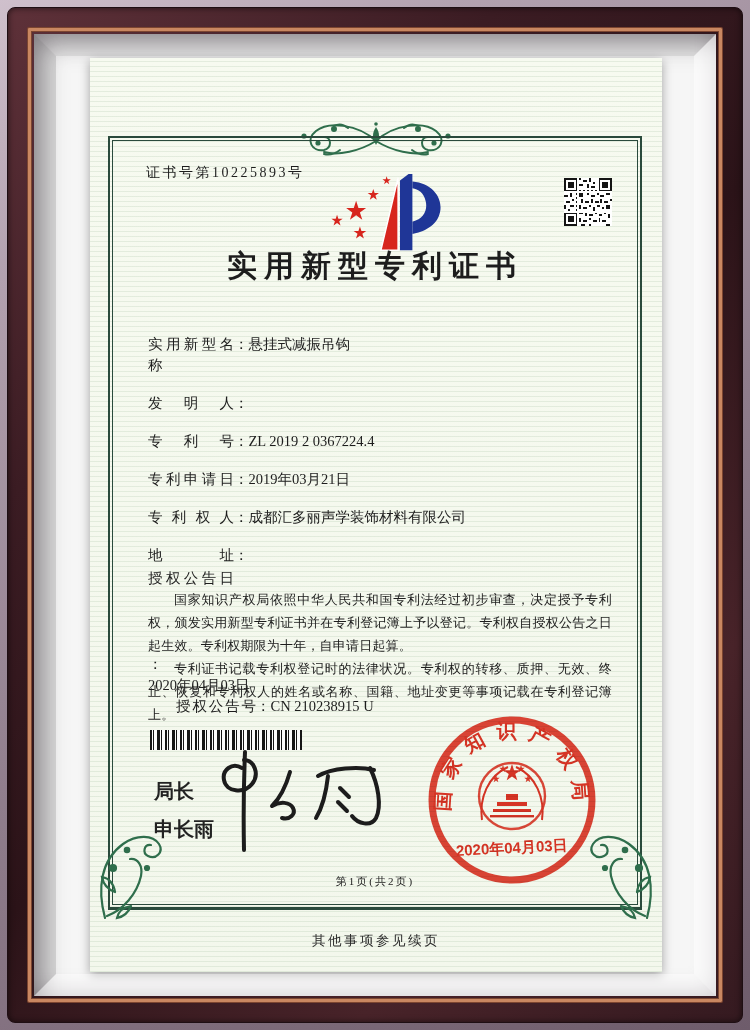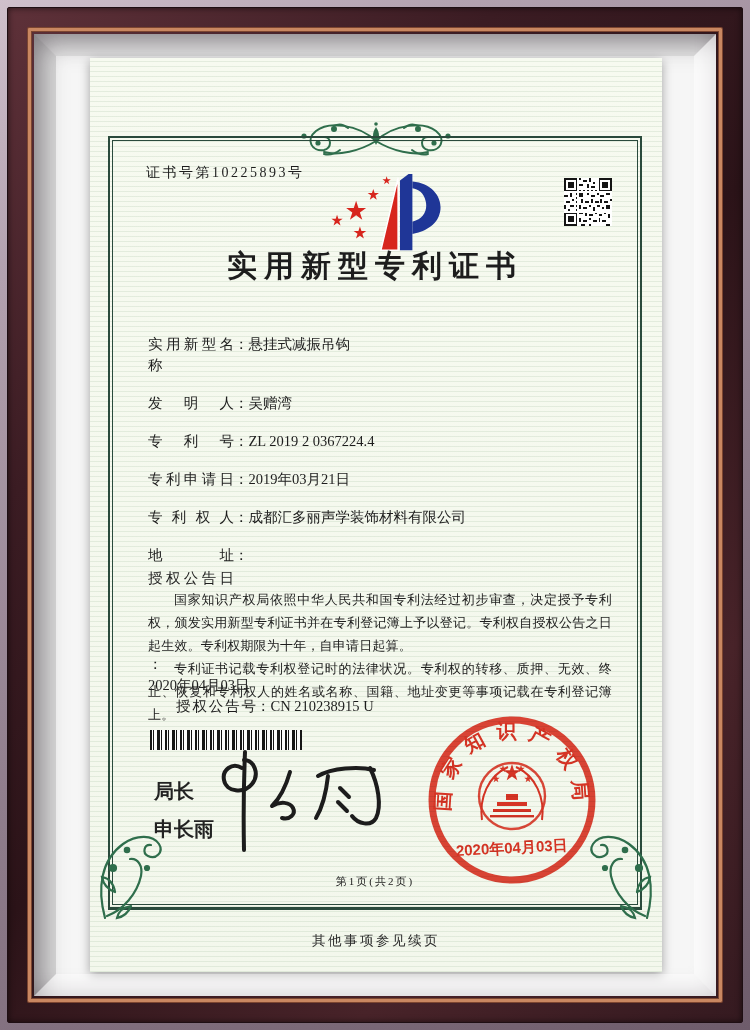--- a/index.html
+++ b/index.html
@@ -4,21 +4,21 @@
 <style>
   html,body{margin:0;padding:0;}
   body{
     width:750px;height:1030px;position:relative;overflow:hidden;
     font-family:"Liberation Serif","DejaVu Serif",serif;
     background:#8d7a87;
   }
   
   .frame{position:absolute;inset:0;
     background:linear-gradient(150deg,#cfc0cc 0%,#b3a2b0 18%,#8f7d8c 55%,#6e5c6b 100%);}
-  .wood{position:absolute;inset:7px;border:1px solid #1e0e13;border-radius:2px;
+  .wood{position:absolute;inset:7px;border:1px solid #1e0e13;border-radius:8px;
     background:linear-gradient(135deg,#5e3139 0%,#3b1c23 28%,#2b1318 52%,#482329 78%,#351a20 100%);
     box-shadow:inset 0 0 6px rgba(0,0,0,.6);}
   .copper{position:absolute;inset:20px;border:3px solid #c98761;
     box-shadow:inset 0 0 0 1px #7c4530, 0 0 0 1px #7c4530;border-radius:1px;}
   .mat{position:absolute;inset:3px;background:#f6f6f6;
     box-shadow:inset 16px 18px 26px -10px rgba(62,52,62,.55),
                inset -13px -15px 22px -12px rgba(110,100,110,.45);}
   .mat::after{content:"";position:absolute;inset:0;pointer-events:none;
     border-style:solid;border-width:22px;
     border-color:rgba(0,0,0,.07) rgba(255,255,255,.55) rgba(255,255,255,.4) rgba(0,0,0,.12);}
@@ -206,21 +206,20 @@
 
             <div class="fields">
               <div class="row">
                 <span class="lbl">实用新型名称</span>
                   <span class="col">：</span>
                   <span class="val">悬挂式减振吊钩</span>
               </div>
               <div class="row">
                 <span class="lbl">发明人</span>
                   <span class="col">：</span>
-                  <span class="val">吴赠湾</span>
               </div>
               <div class="row">
                 <span class="lbl">专利号</span>
                   <span class="col">：</span>
                   <span class="val">ZL 2019 2 0367224.4</span>
               </div>
               <div class="row">
                 <span class="lbl">专利申请日</span>
                   <span class="col">：</span>
                   <span class="val">2019年03月21日</span>

